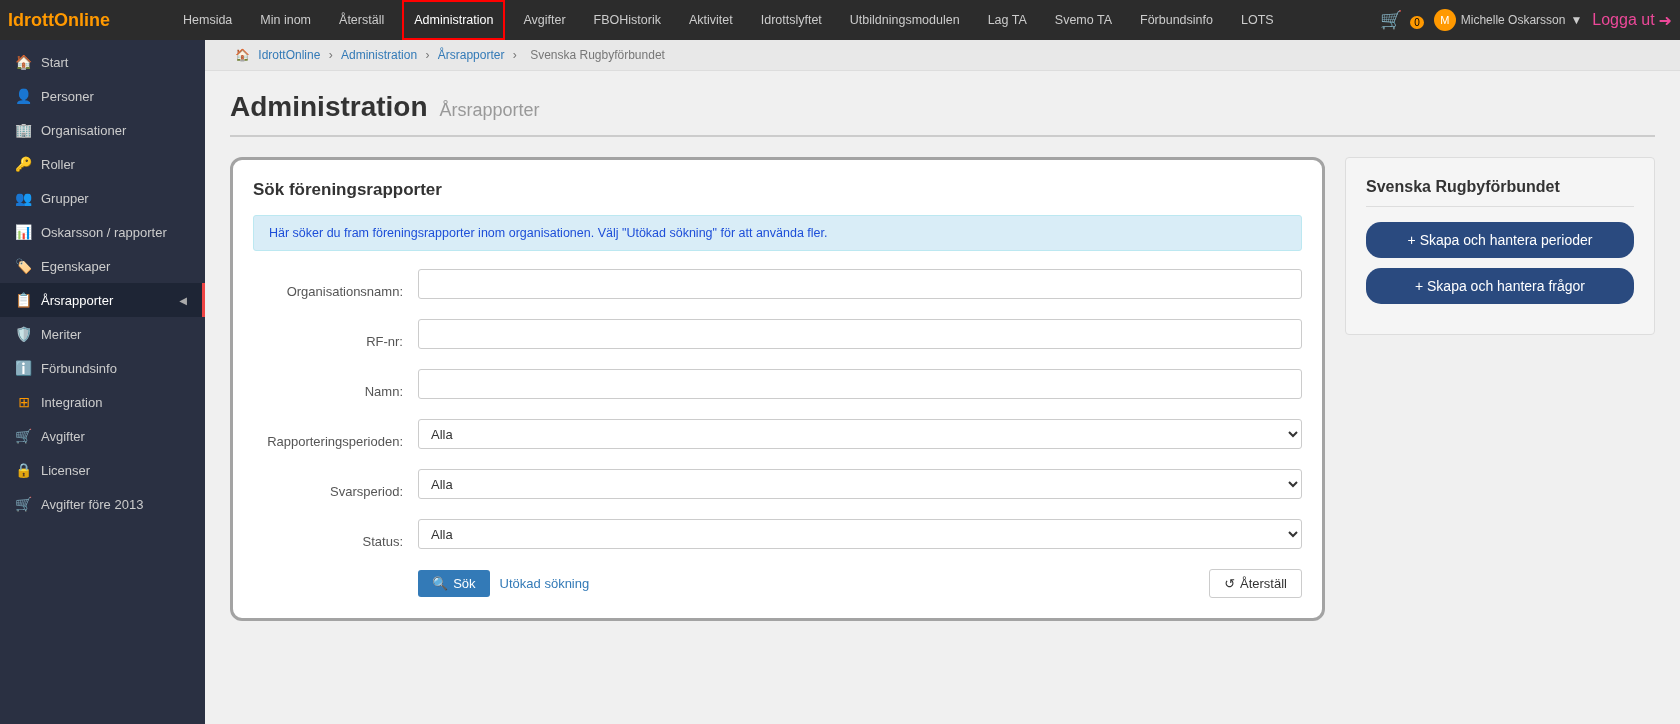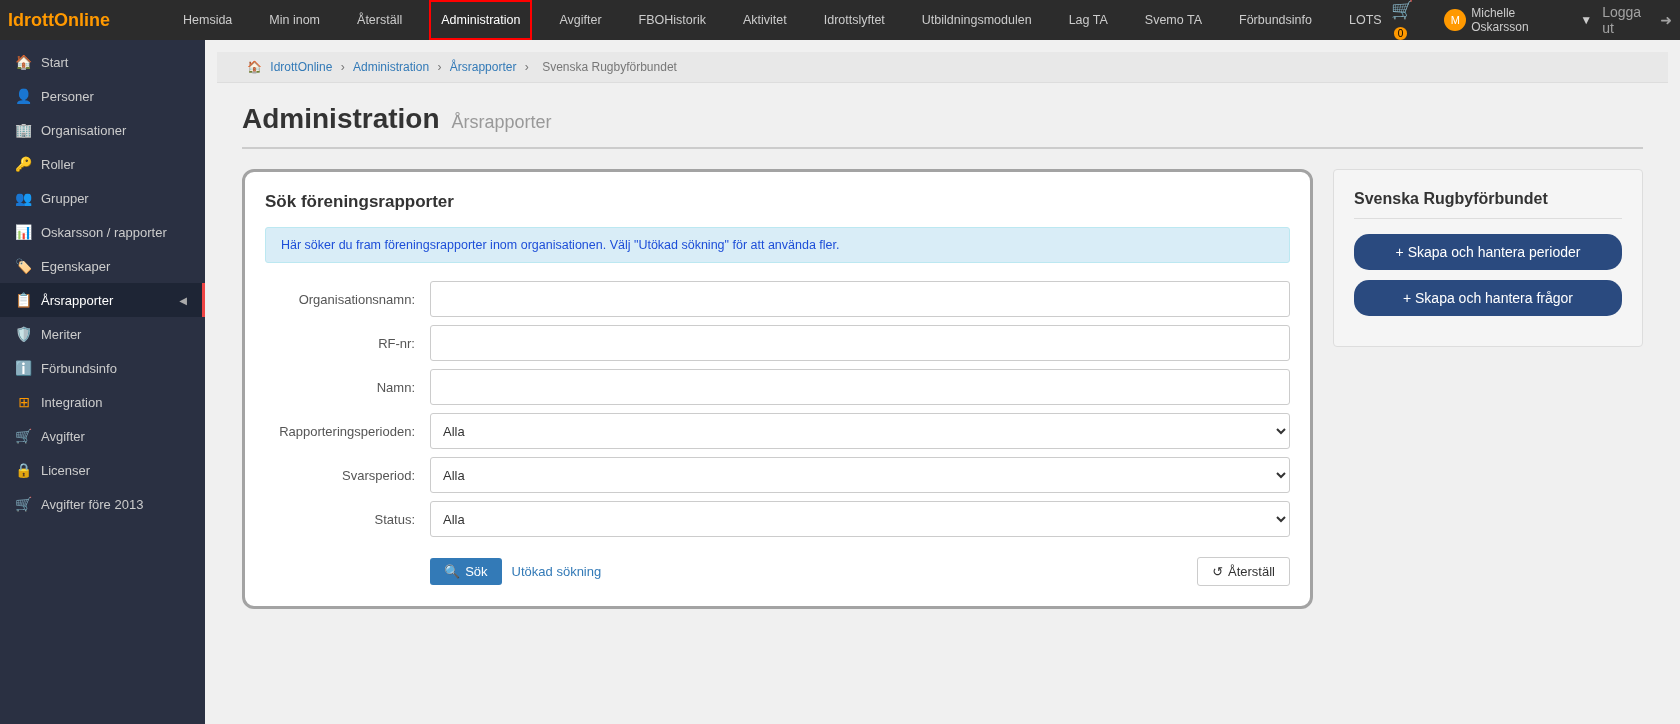--- a/index.html
+++ b/index.html
@@ -19,21 +19,21 @@
       font-weight: bold;
       margin-right: 10px;
       white-space: nowrap;
       min-width: 155px;
     }
     #logo span { color: #f90; margin-top: 8px; }
     .nav-items {
       display: flex;
       flex: 1;
       align-items: center;
-      gap: 17px;
+      gap: 8px;
     }
     .nav-item {
       color: #ccc;
       padding: 0 10px;
       height: 40px;
       display: flex;
       align-items: center;
       cursor: pointer;
       font-size: 12.5px;
       white-space: nowrap;
@@ -70,24 +70,24 @@
       font-size: 12px;
     }
     .user-avatar {
       width: 22px; height: 22px;
       background: #f90;
       border-radius: 50%;
       display: inline-flex; align-items: center; justify-content: center;
       color: white; font-size: 11px;
     }
     .logout-btn {
-      color: #a3a3a3;
+      color: #ec4899;
       cursor: pointer;
       display: flex; align-items: center; gap: 4px;
-      font-size: 14px;
+      font-size: 16px;
     }
 
     
     #layout { display: flex; min-height: calc(100vh - 40px); }
 
     
     #sidebar {
       width: 205px;
       background: #2a3042;
       flex-shrink: 0;
@@ -116,21 +116,21 @@
     .sidebar-chevron {
       margin-left: auto;
       font-size: 10px;
       color: #aaa;
     }
 
     
     #main {
       flex: 1;
       background: #f0f0f0;
-      padding: 12px;
+      padding: 0;
     }
 
     
     .breadcrumb {
       background: #e8e8e8;
       padding: 8px 25px;
       font-size: 12px;
       color: #555;
       border-bottom: 1px solid #ddd;
     }
@@ -187,34 +187,34 @@
       border: 1px solid #bce8f1;
       color: #1d4ed8;
       padding: 10px 15px;
       border-radius: 3px;
       margin-bottom: 18px;
       font-size: 12.5px;
     }
 
     .form-row {
       display: flex;
-      align-items: center;
-      margin-bottom: 8px;
+      align-items: flex-end;
+      margin-bottom: 20px;
     }
     .form-label {
       width: 165px;
       text-align: right;
       padding-right: 15px;
       color: #555;
       font-size: 13px;
       flex-shrink: 0;
     }
     .form-control {
       flex: 1;
-      height: 36px;
+      height: 30px;
       border: 1px solid #ccc;
       border-radius: 3px;
       padding: 0 8px;
       font-size: 13px;
       color: #333;
     }
     select.form-control { background: white; cursor: pointer; }
 
     .form-actions {
       margin-top: 20px;

